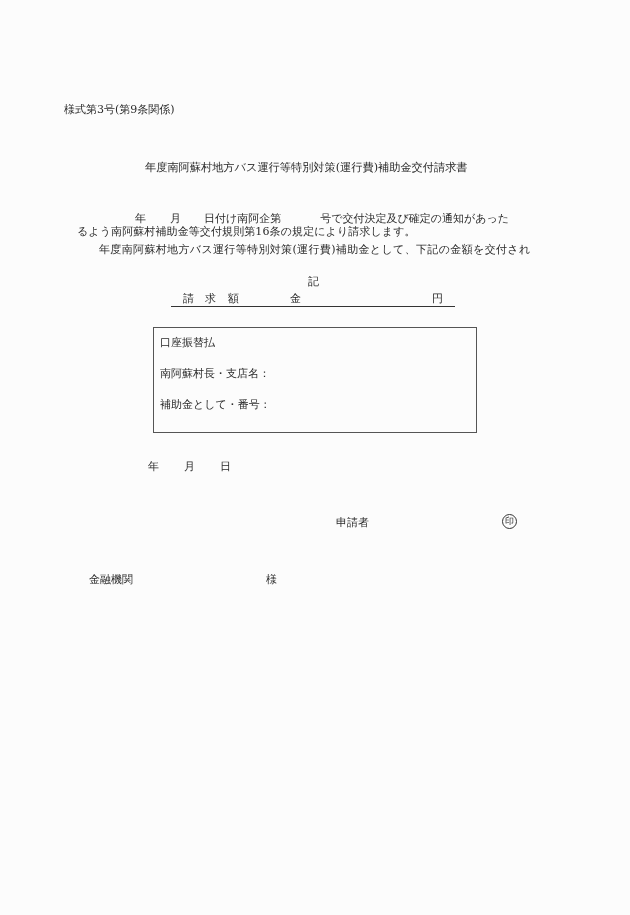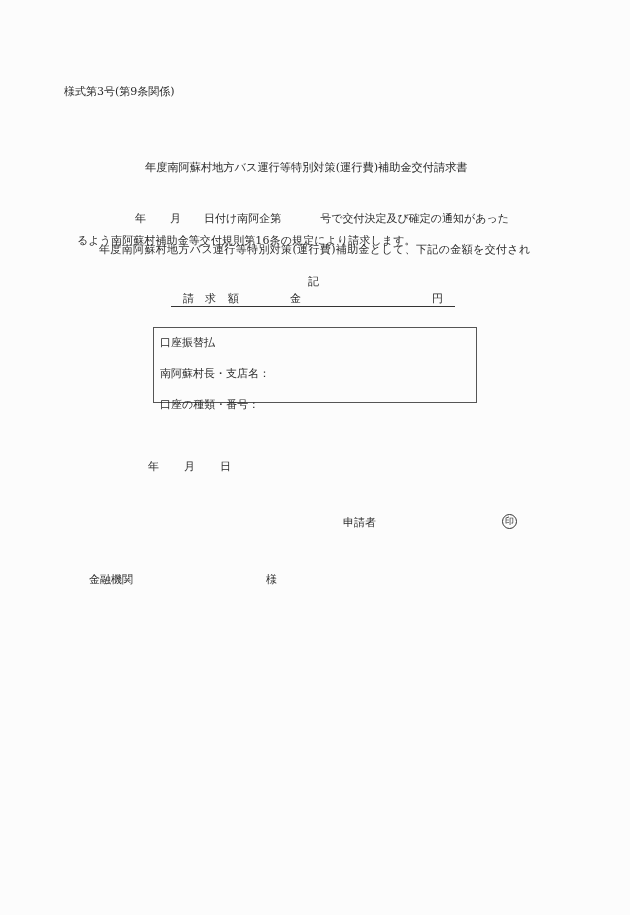--- a/index.html
+++ b/index.html
@@ -11,49 +11,49 @@
       width: 630px;
       height: 915px;
       position: relative;
       overflow: hidden;
       font-family: "DejaVu Serif", "Liberation Serif", serif;
       color: #2a2a2a;
       font-size: 11px;
     }
     .abs { position: absolute; white-space: nowrap; line-height: 14px; }
 
-    #form-number { left: 64px; top: 85px; }
+    #form-number { left: 64px; top: 103px; }
     #doc-title { left: 145px; top: 161px; font-size: 11.2px; }
 
     .gap { display: inline-block; }
 
     #body-line1 { left: 135px; top: 212px; }
     #body-line2 { left: 99px; top: 216px; letter-spacing: 0.35px; margin-top: 27px; }
-    #body-line3 { left: 77px; top: 234px; letter-spacing: 0.1px; }
+    #body-line3 { left: 77px; top: 225px; letter-spacing: 0.1px; }
 
     #ki-label { left: 308px; top: 275px; }
 
     #claim-row {
       left: 171px; top: 292px; width: 284px; height: 14px;
       border-bottom: 1px solid #333;
     }
     #claim-row span { position: absolute; top: 0; line-height: 14px; }
 
     #bank-box {
       position: absolute;
       left: 153px; top: 327px;
-      width: 324px; height: 76px;
+      width: 324px; height: 106px;
       border: 1px solid #555;
       box-sizing: border-box;
     }
     #bank-box .row { position: absolute; left: 6px; white-space: nowrap; line-height: 14px; }
 
     #date-row span { position: absolute; top: 460px; line-height: 14px; }
 
-    #applicant-label { left: 343px; top: 516px; }
+    #applicant-label { left: 336px; top: 516px; }
     #seal-mark {
       position: absolute;
       left: 502px; top: 514px;
       width: 15px; height: 15px;
       border: 1px solid #333;
       border-radius: 50%;
       box-sizing: border-box;
       font-size: 9px;
       line-height: 13px;
       text-align: center;
@@ -83,21 +83,21 @@
   <span style="left:34px">求</span>
   <span style="left:57px">額</span>
   <span style="left:119px">金</span>
   <span style="left:140px"></span>
   <span style="left:261px">円</span>
 </div>
 
 <div id="bank-box">
   <div class="row" style="top:8px">口座振替払</div>
   <div class="row" style="top:39px">南阿蘇村長・支店名：</div>
-  <div class="row" style="top:70px">口座の種類・番号：</div>
+  <div class="row" style="top:70px">補助金として・番号：</div>
 </div>
 
 <div id="date-row">
   <span style="left:148px">年</span>
   <span style="left:184px">月</span>
   <span style="left:220px">日</span>
 </div>
 
 <div class="abs" id="applicant-label">申請者</div>
 <div id="seal-mark">印</div>

